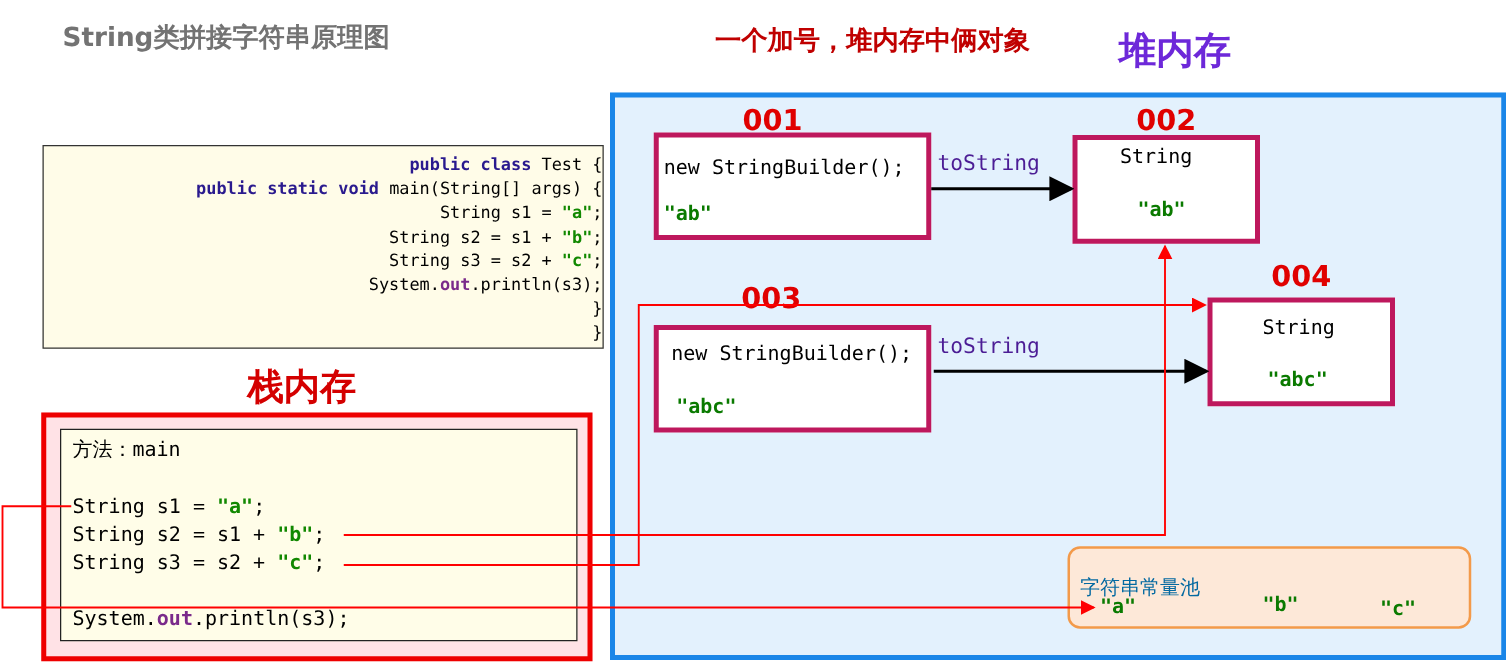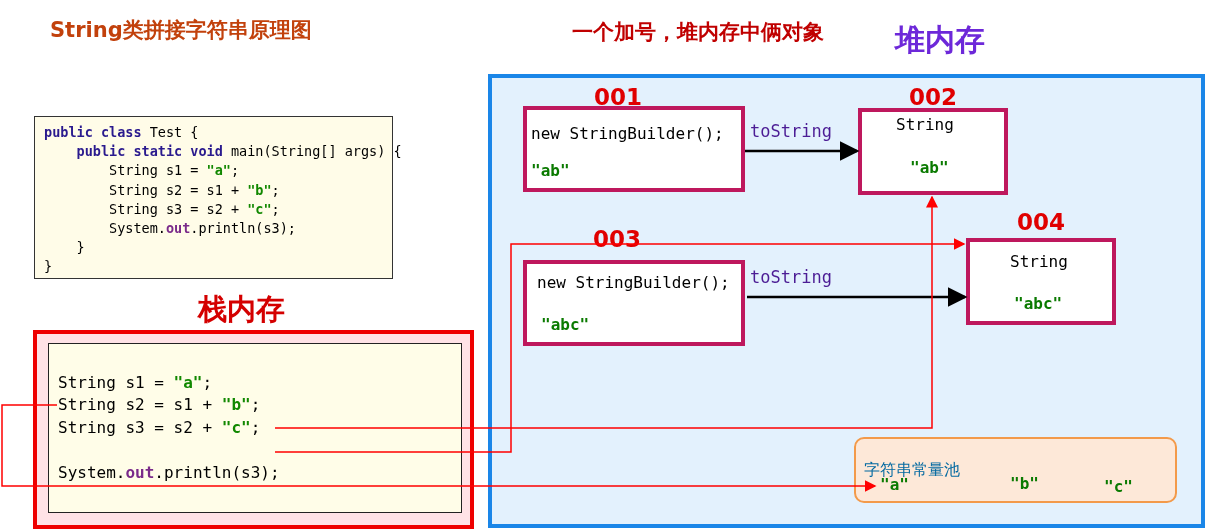--- a/index.html
+++ b/index.html
@@ -1,25 +1,25 @@
 <!DOCTYPE html>
 <html><head>
 <meta charset="utf-8">
 <style>
   html, body { margin:0; padding:0; }
   body { width:1205px; height:532px; position:relative; background:#ffffff; overflow:hidden;
          font-family:"DejaVu Sans", sans-serif; }
   .abs { position:absolute; }
   .mono { font-family:"DejaVu Sans Mono", "Liberation Mono", monospace; }
-  .title { left:50px; top:16px; font-size:21px; font-weight:bold; color:#c2410c; }
+  .title { left:50px; top:16px; font-size:21px; font-weight:bold; color:#737373; }
   .subtitle { left:572px; top:18px; font-size:21px; font-weight:bold; color:#c00000; }
   .heap-title { left:895px; top:20px; font-size:30px; font-weight:bold; color:#6d28d9; }
   .stack-title { left:198px; top:290px; font-size:29px; font-weight:bold; color:#d40000; }
 
-  .code-box { left:34px; top:116px; width:359px; height:163px; background:#fffce8; border:1px solid #333; box-sizing:border-box; padding:6px 0 0 9px; font-size:13.5px; line-height:19.2px; color:#000; }
+  .code-box { left:34px; top:116px; width:449px; height:163px; background:#fffce8; border:1px solid #333; box-sizing:border-box; padding:6px 0 0 9px; font-size:13.5px; line-height:19.2px; color:#000;text-align:right; }
   .code-box .line { white-space:pre; height:19.2px; }
   .kw { color:#7f0055; font-weight:bold; color:#2a1a8e; }
   .str { color:#2a8f00; font-weight:bold; color:#118800; }
   .fld { color:#7a2a8a; font-weight:bold; }
 
   .stack-frame { left:33px; top:330px; width:441px; height:199px; border:4px solid #ee0000; box-sizing:border-box; background:#ffe2e6; }
   .stack-inner { left:48px; top:343px; width:414px; height:170px; background:#fffde8; border:1px solid #222; box-sizing:border-box; padding:5px 0 0 9px; font-size:16px; color:#000; }
   .stack-inner .line { white-space:pre; height:22.5px; line-height:22px; }
 
   .heap { left:488px; top:74px; width:717px; height:454px; border:4px solid #1a86e8; border-right-width:4px; box-sizing:border-box; background:#e3f1fd; }
@@ -52,20 +52,21 @@
     <div class="line"><span>    }</span></div>
     <div class="line"><span>}</span></div>
   </div>
 
 <div class="abs stack-title">栈内存</div>
 
 <div class="abs heap"></div>
 
 <div class="abs stack-frame"></div>
 <div class="abs stack-inner mono">
+  <div class="line">方法：main</div>
   <div class="line"></div>
   <div id="stack-lines">
       <div class="line"><span>String s1 = </span><span class="str">"a"</span><span>;</span></div>
       <div class="line"><span>String s2 = s1 + </span><span class="str">"b"</span><span>;</span></div>
       <div class="line"><span>String s3 = s2 + </span><span class="str">"c"</span><span>;</span></div>
     </div>
   <div class="line"></div>
   <div class="line" id="print-line"><span>System.</span><span class="fld">out</span><span>.println(s3);</span></div>
 </div>
 

